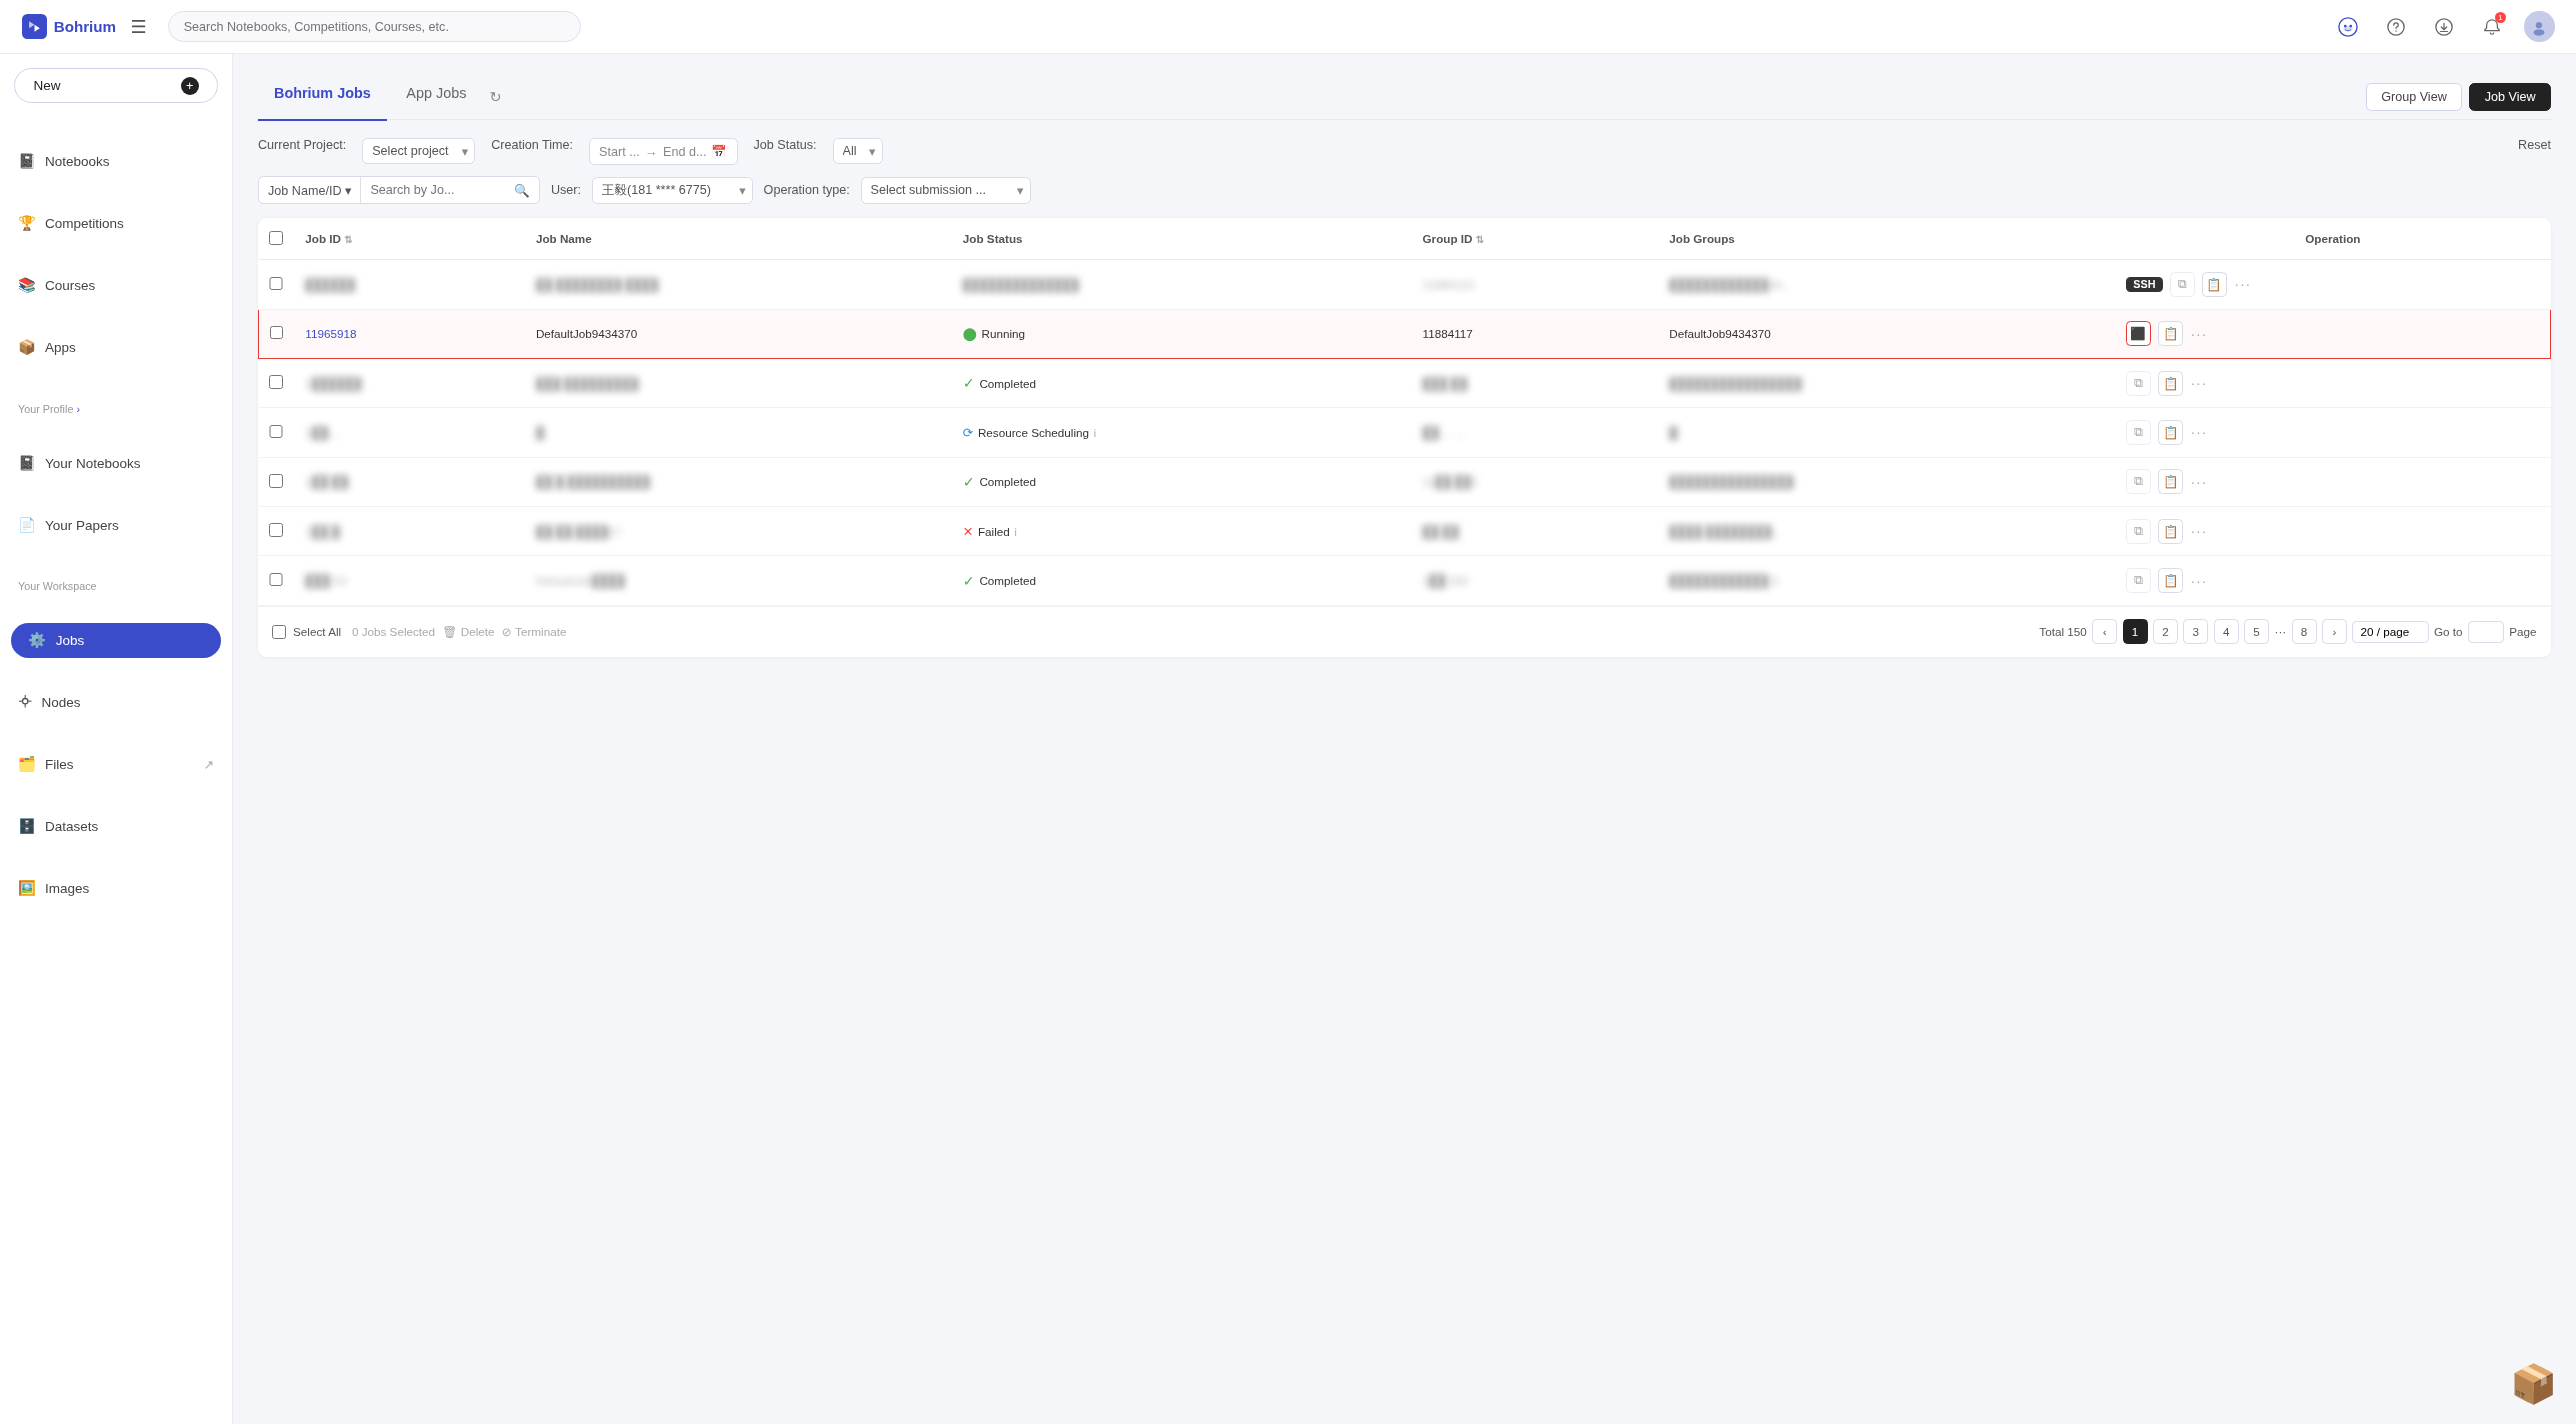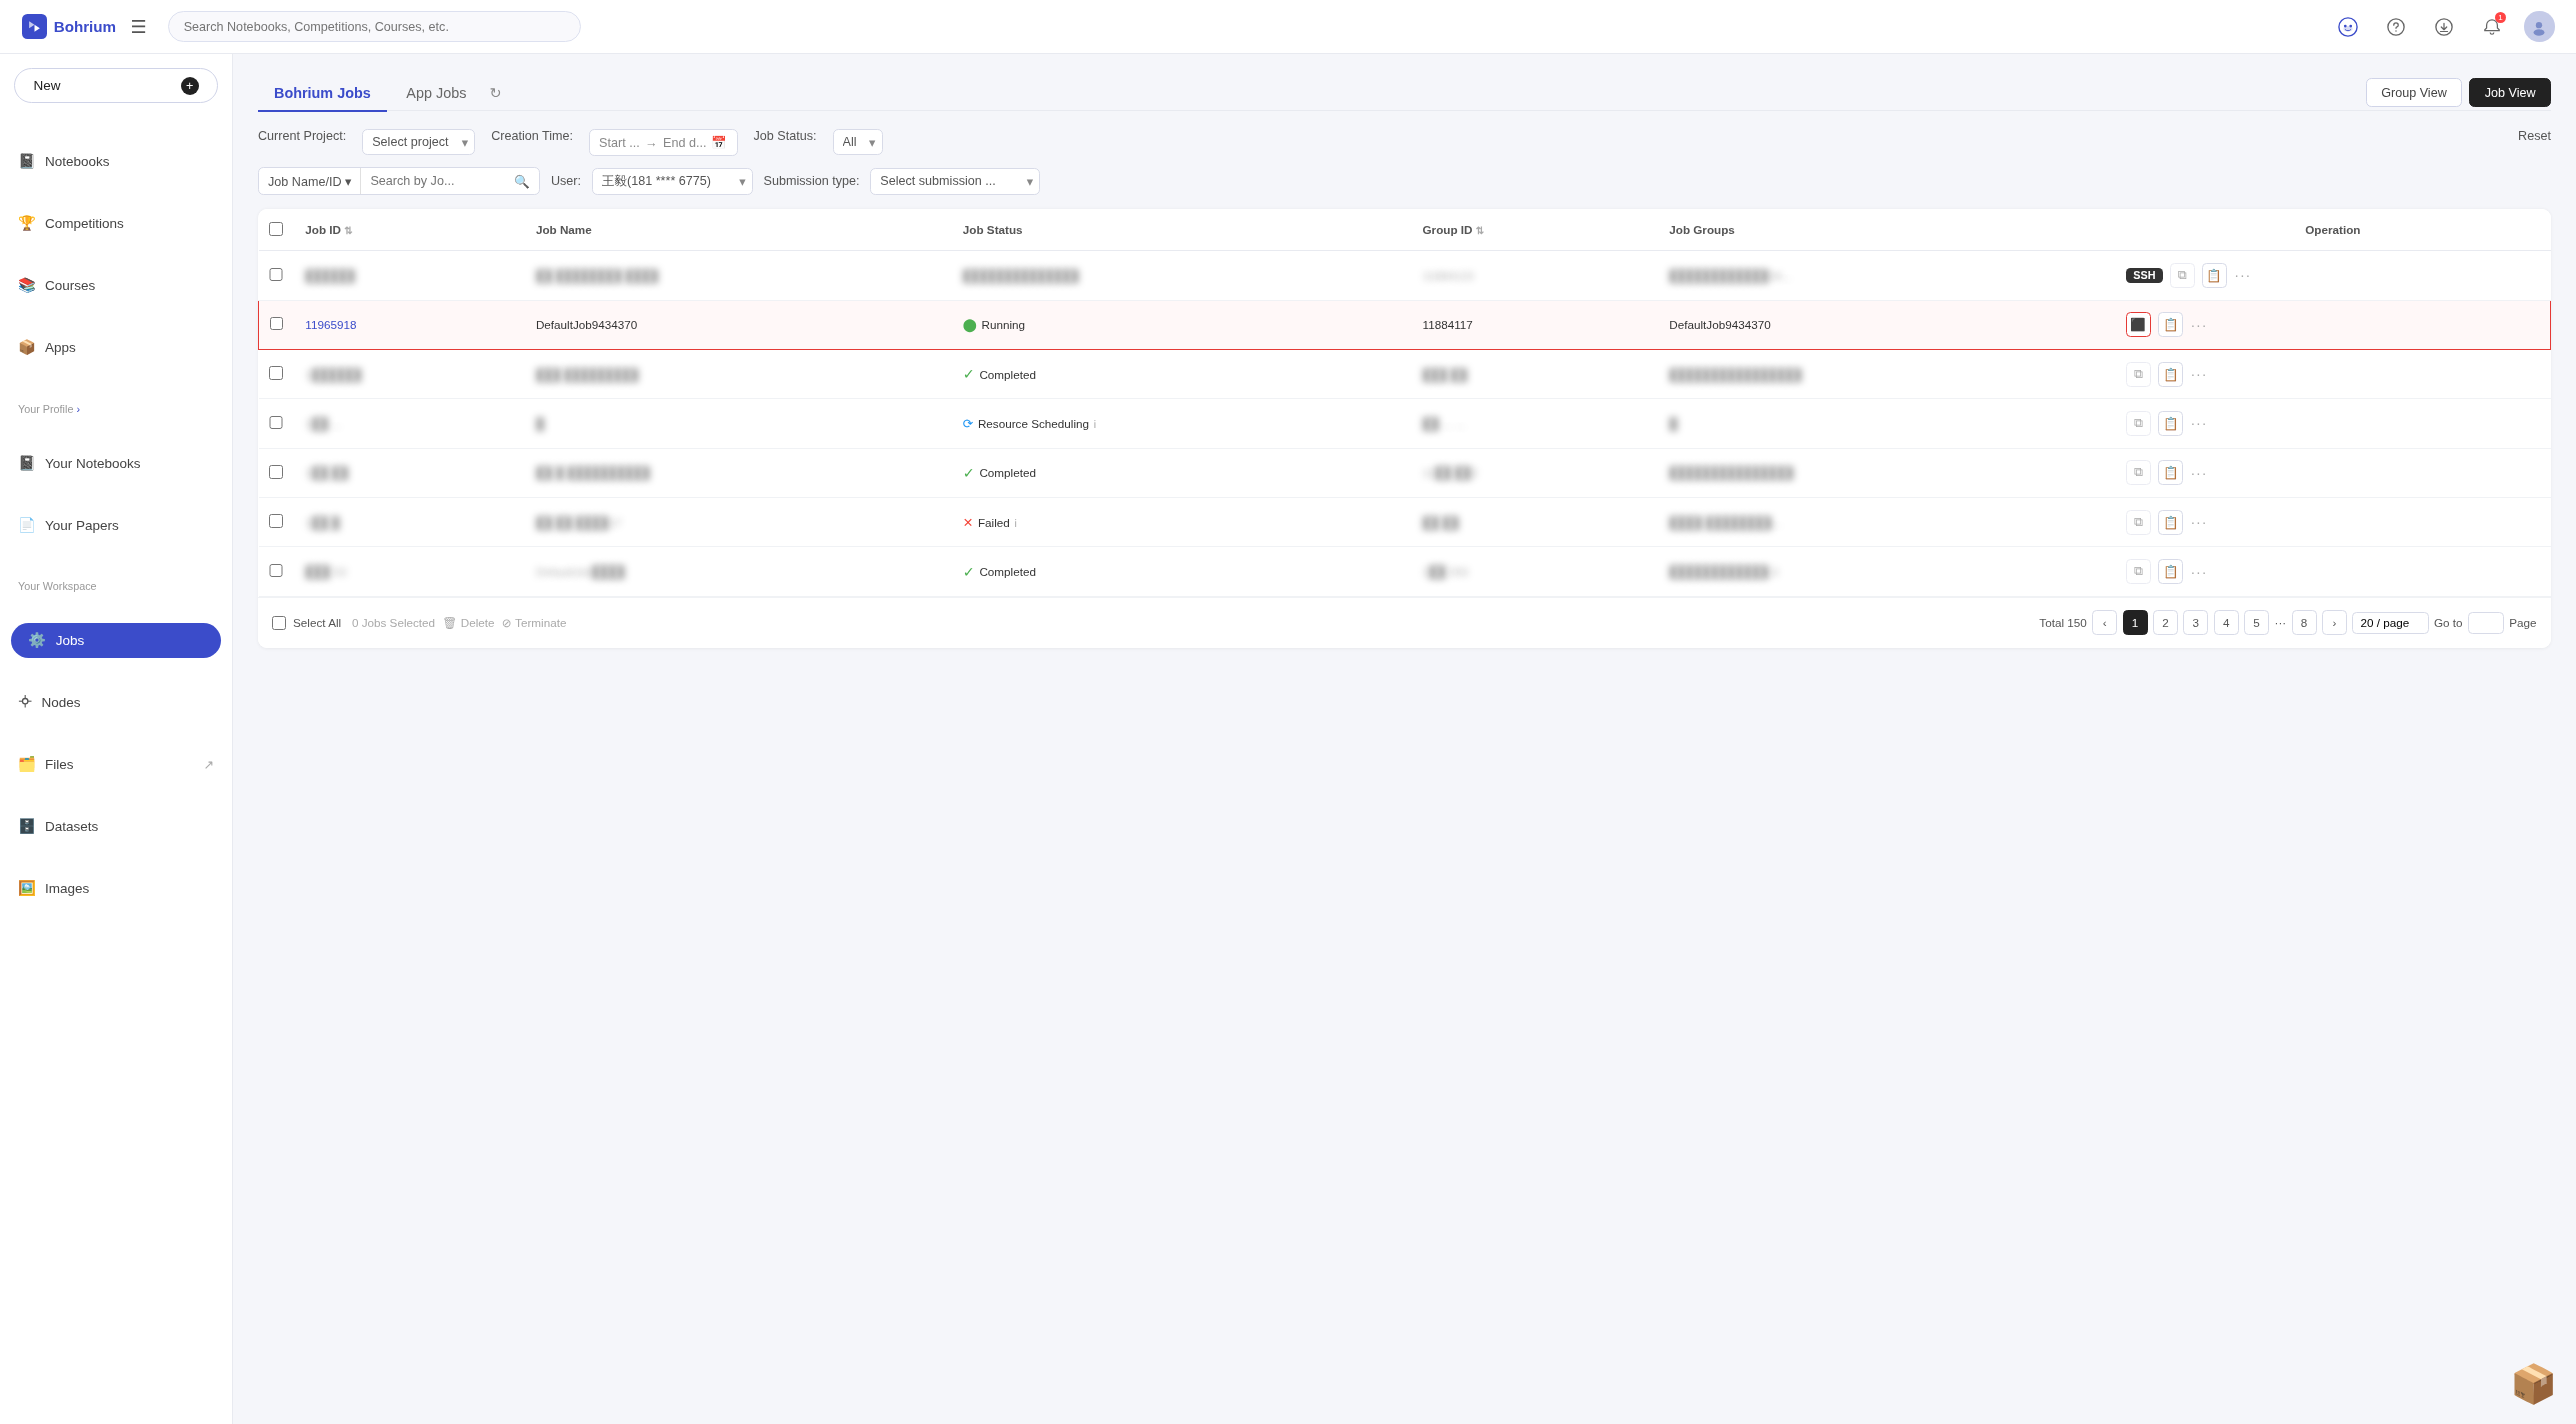--- a/index.html
+++ b/index.html
@@ -26,21 +26,21 @@
     .new-btn { display: flex; align-items: center; gap: 5.4px; margin: 0 14.4px 14.4px; border: 1.3px solid #d0d4e8; border-radius: 18px; padding: 7.2px 18px; font-size: 13.5px; font-weight: 500; cursor: pointer; background: #fff; color: #222; }
     .new-btn .plus-icon { background: #222; color: #fff; border-radius: 50%; width: 18px; height: 18px; display: flex; align-items: center; justify-content: center; font-size: 12.6px; margin-left: auto; }
     .sidebar-item { display: flex; align-items: center; gap: 9px; padding: 9px 18px; cursor: pointer; font-size: 13.5px; color: #444; border-radius: 0; }
     .sidebar-item.active { background: #3b4cca; color: #fff; border-radius: 18px; margin: 0 10.8px; }
     .sidebar-item .icon { font-size: 14.4px; }
     .sidebar-section-label { font-size: 10.8px; color: #999; padding: 10.8px 18px 3.6px; }
     .sidebar-section-label a { color: #3b4cca; text-decoration: none; font-size: 10.8px; }
 
     
     .page-tabs { display: flex; align-items: center; gap: 3.6px; border-bottom: 1.8px solid #e8eaf0; margin-bottom: 18px; }
-    .tab-item { padding: 9px 16px 9px; font-size: 14.4px; cursor: pointer; color: #666; border-bottom: 2.2px solid transparent; margin-bottom: -1.8px; text-align: center; }
+    .tab-item { padding: 9px 16px 18px; font-size: 14.4px; cursor: pointer; color: #666; border-bottom: 2.2px solid transparent; margin-bottom: -1.8px; text-align: center; }
     .tab-item.active { color: #3b4cca; font-weight: 600; border-bottom-color: #3b4cca; }
     .refresh-icon { font-size: 14.4px; color: #888; cursor: pointer; margin-left: 3.6px; }
     .view-btns { margin-left: auto; display: flex; gap: 7.2px; }
     .view-btn { padding: 6.3px 14.4px; border-radius: 5.4px; border: 0.9px solid #d0d4e8; background: #fff; cursor: pointer; font-size: 12.6px; color: #444; }
     .view-btn.active { background: #222; color: #fff; border-color: #222; }
 
     
     .filter-row { display: flex; align-items: flex-start; gap: 16px; margin-bottom: 10.8px; flex-wrap: wrap; }
     .filter-label { font-size: 12.6px; color: #555; white-space: nowrap; }
     .filter-select { border: 0.9px solid #d8dbe8; border-radius: 5.4px; padding: 5.4px 25px 5.4px 9px; font-size: 12.6px; color: #555; background: #fff; cursor: pointer; appearance: none; -webkit-appearance: none; position: relative; outline: none; }
@@ -266,21 +266,21 @@
           </span>
           <input class="job-name-input" type="text" placeholder="Search by Jo..." style="">
           <span class="search-icon-btn">🔍</span>
         </div>
         <span class="filter-label">User:</span>
         <div class="filter-select-wrap">
           <select class="filter-select" style="min-width:161px;">
             <option>王毅(181 **** 6775)</option>
           </select>
         </div>
-        <span class="filter-label">Submission type:</span>
+        <span class="filter-label">Operation type:</span>
         <div class="filter-select-wrap">
           <select class="filter-select" style="min-width:170px;">
             <option>Select submission ...</option>
           </select>
         </div>
       </div>
 
       <div class="table-wrap">
         <table class="table">
           <thead>

